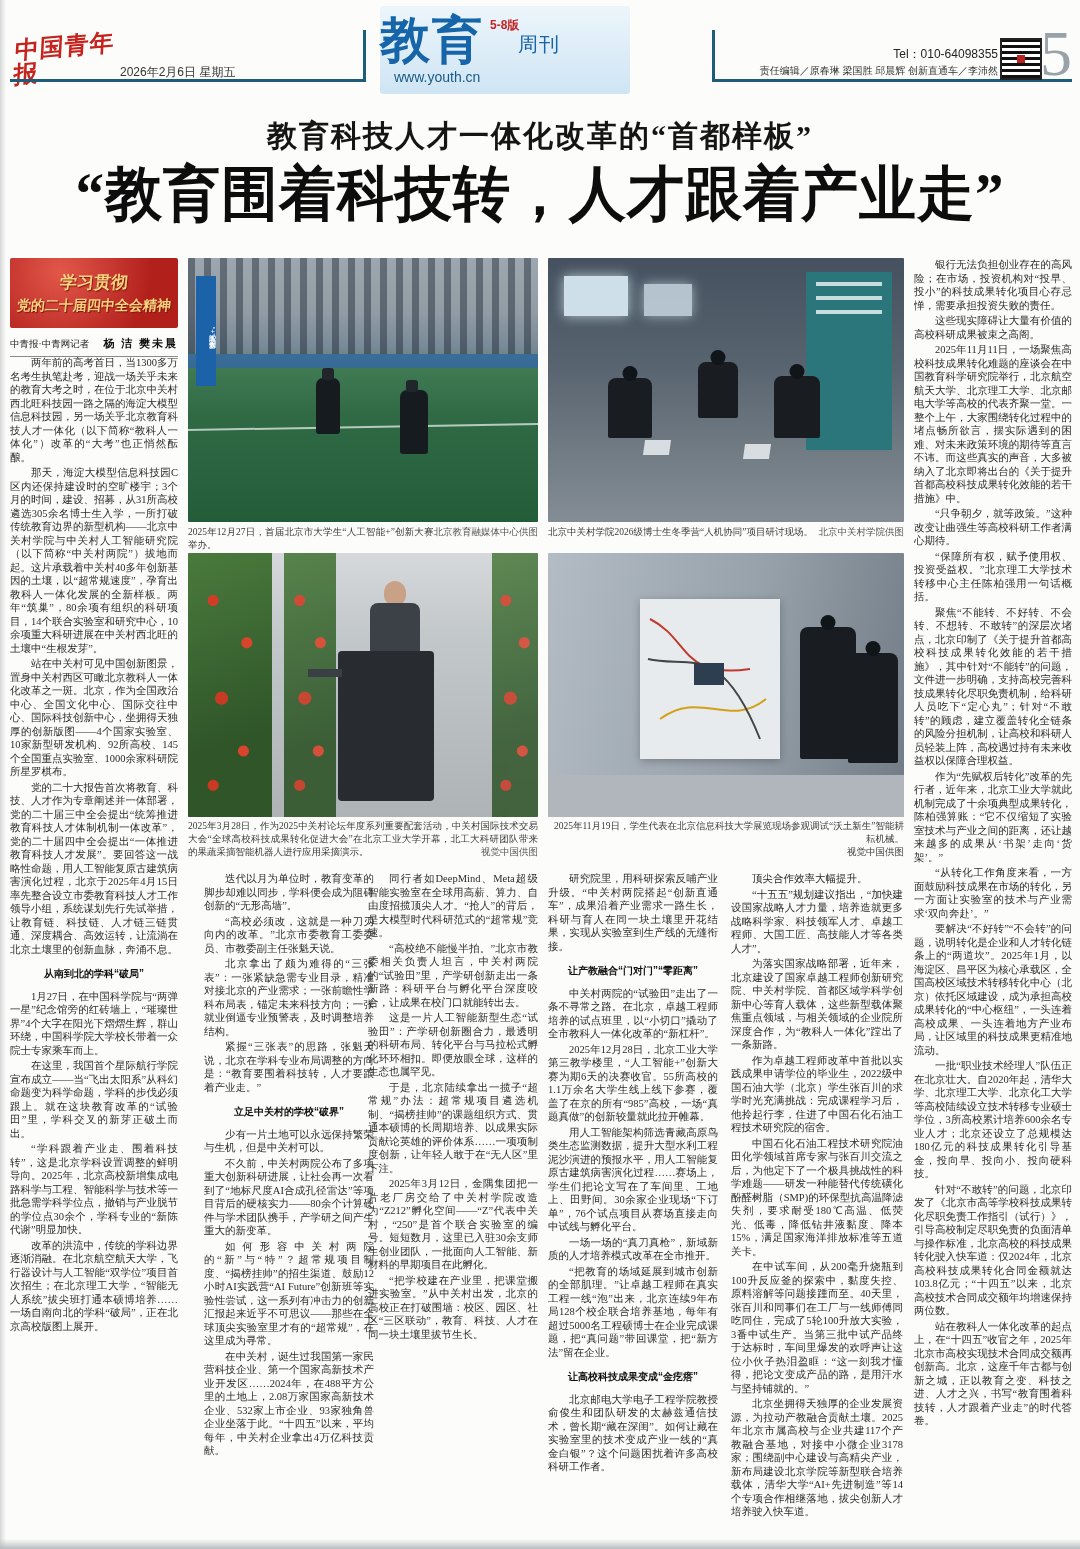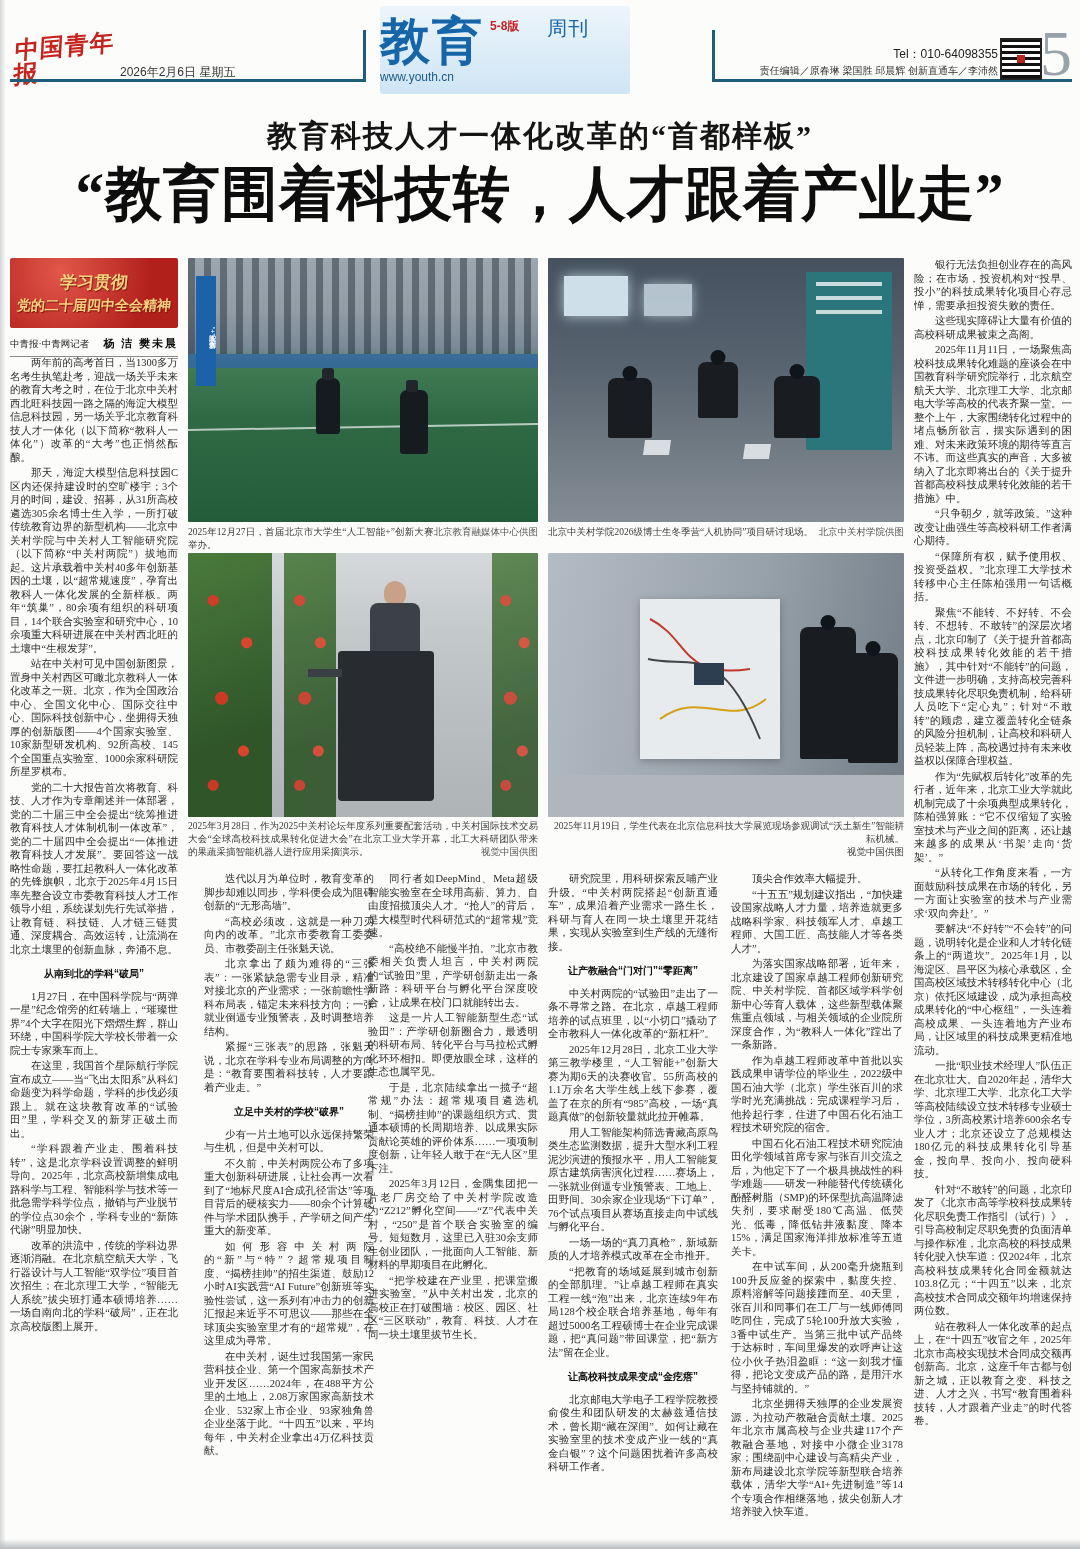--- a/index.html
+++ b/index.html
@@ -21,25 +21,25 @@
   .rule-h.right{left:712px;width:360px;}
   .rule-v{position:absolute;width:3px;height:52px;top:30px;background:#1d5d7a;}
   .rule-v.left{left:363px;}
   .rule-v.right{left:712px;}
   .masthead-box{position:absolute;left:380px;top:6px;width:250px;height:88px;
         background:linear-gradient(180deg,#ecf5fb,#cfe5f4);border-radius:3px;
         display:flex;flex-direction:column;justify-content:center;}
   .masthead-row{display:flex;align-items:flex-start;}
   .masthead-title{font-size:50px;font-weight:900;color:#1565a8;line-height:1;
         letter-spacing:2px;font-family:"Liberation Sans",sans-serif;}
-  .masthead-stack{display:flex;flex-direction:row;margin-left:6px;margin-top:2px;}
+  .masthead-stack{display:flex;flex-direction:column;margin-left:6px;margin-top:2px;}
   .edition-label{color:#c52222;font-size:12px;font-weight:700;font-family:"Liberation Sans",sans-serif;}
   .weekly-label{color:#1565a8;font-size:20px;font-weight:400;line-height:1.05;
         font-family:"Liberation Sans",sans-serif;letter-spacing:1px;margin-left:28px;}
-  .site-url{font-size:12px;color:#1a5a86;margin-top:4px;font-family:"Liberation Sans",sans-serif;}
+  .site-url{font-size:14px;color:#1a5a86;margin-top:4px;font-family:"Liberation Sans",sans-serif;margin-left:14px;}
   .contact-tel{position:absolute;left:730px;top:46px;width:268px;text-align:right;
         font-size:12px;color:#222;font-family:"Liberation Sans",sans-serif;}
   .editors-line{position:absolute;left:700px;top:64px;width:298px;text-align:right;
         font-size:10px;color:#333;font-family:"Liberation Sans",sans-serif;}
   .qr{position:absolute;left:1002px;top:40px;width:38px;height:38px;background:
         repeating-linear-gradient(0deg,#111 0 3px,#fff 3px 6px),
         repeating-linear-gradient(90deg,#111 0 3px,rgba(255,255,255,.55) 3px 6px);
         outline:2px solid #222;}
   .qr i{position:absolute;left:15px;top:15px;width:8px;height:8px;background:#b8241f;display:block;}
   .page-number{position:absolute;left:1040px;top:22px;font-size:64px;color:#99a1a9;
@@ -224,21 +224,21 @@
   </div>
   <div class="caption rt" style="left:548px;top:820px;width:356px;">
     <span>2025年11月19日，学生代表在北京信息科技大学展览现场参观调试“沃土新生”智能耕耘机械。</span><br>
     <span>视觉中国供图</span>
   </div>
 
   <div class="col" id="col1">
       <p class="para">两年前的高考首日，当1300多万名考生执笔赴考，迎战一场关乎未来的教育大考之时，在位于北京中关村西北旺科技园一路之隔的海淀大模型信息科技园，另一场关乎北京教育科技人才一体化（以下简称“教科人一体化”）改革的“大考”也正悄然酝酿。</p>
       <p class="para">那天，海淀大模型信息科技园C区内还保持建设时的空旷楼宇；3个月的时间，建设、招募，从31所高校遴选305余名博士生入学，一所打破传统教育边界的新型机构——北京中关村学院与中关村人工智能研究院（以下简称“中关村两院”）拔地而起。这片承载着中关村40多年创新基因的土壤，以“超常规速度”，孕育出教科人一体化发展的全新样板。两年“筑巢”，80余项有组织的科研项目，14个联合实验室和研究中心，10余项重大科研进展在中关村西北旺的土壤中“生根发芽”。</p>
       <p class="para">站在中关村可见中国创新图景，置身中关村西区可瞰北京教科人一体化改革之一斑。北京，作为全国政治中心、全国文化中心、国际交往中心、国际科技创新中心，坐拥得天独厚的创新版图——4个国家实验室、10家新型研发机构、92所高校、145个全国重点实验室、1000余家科研院所星罗棋布。</p>
-      <p class="para">党的二十大报告首次将教育、科技、人才作为专章阐述并一体部署，党的二十届三中全会提出“统筹推进教育科技人才体制机制一体改革”，党的二十届四中全会提出“一体推进教育科技人才发展”。要回答这一战略性命题，要扛起教科人一体化改革的先锋旗帜，北京于2025年4月15日率先整合设立市委教育科技人才工作领导小组，系统谋划先行先试举措，让教育链、科技链、人才链三链贯通、深度耦合、高效运转，让流淌在北京土壤里的创新血脉，奔涌不息。</p>
+      <p class="para">党的二十大报告首次将教育、科技、人才作为专章阐述并一体部署，党的二十届三中全会提出“统筹推进教育科技人才体制机制一体改革”，党的二十届四中全会提出“一体推进教育科技人才发展”。要回答这一战略性命题，用人工智能复原古建筑病害演化过程，北京于2025年4月15日率先整合设立市委教育科技人才工作领导小组，系统谋划先行先试举措，让教育链、科技链、人才链三链贯通、深度耦合、高效运转，让流淌在北京土壤里的创新血脉，奔涌不息。</p>
       <h3 class="subhead">从南到北的学科“破局”</h3>
       <p class="para">1月27日，在中国科学院与“两弹一星”纪念馆旁的红砖墙上，“璀璨世界”4个大字在阳光下熠熠生辉，群山环绕，中国科学院大学校长带着一众院士专家乘车而上。</p>
       <p class="para">在这里，我国首个星际航行学院宣布成立——当“飞出太阳系”从科幻命题变为科学命题，学科的步伐必须跟上。就在这块教育改革的“试验田”里，学科交叉的新芽正破土而出。</p>
       <p class="para">“学科跟着产业走、围着科技转”，这是北京学科设置调整的鲜明导向。2025年，北京高校新增集成电路科学与工程、智能科学与技术等一批急需学科学位点，撤销与产业脱节的学位点30余个，学科专业的“新陈代谢”明显加快。</p>
       <p class="para">改革的洪流中，传统的学科边界逐渐消融。在北京航空航天大学，飞行器设计与人工智能“双学位”项目首次招生；在北京理工大学，“智能无人系统”拔尖班打通本硕博培养……一场自南向北的学科“破局”，正在北京高校版图上展开。</p>
     </div>
   <div class="col" id="col2">
       <p class="para">迭代以月为单位时，教育变革的脚步却难以同步，学科便会成为阻碍创新的“无形高墙”。</p>
       <p class="para">“高校必须改，这就是一种刀刃向内的改革。”北京市委教育工委委员、市教委副主任张魁天说。</p>
       <p class="para">北京拿出了颇为难得的“三张表”：一张紧缺急需专业目录，精准对接北京的产业需求；一张前瞻性学科布局表，锚定未来科技方向；一张就业倒逼专业预警表，及时调整培养结构。</p>
@@ -255,21 +255,21 @@
       <p class="para">这是一片人工智能新型生态“试验田”：产学研创新圈合力，最透明的科研布局、转化平台与马拉松式孵化环环相扣。即便放眼全球，这样的生态也属罕见。</p>
       <p class="para">于是，北京陆续拿出一揽子“超常规”办法：超常规项目遴选机制、“揭榜挂帅”的课题组织方式、贯通本硕博的长周期培养、以成果实际贡献论英雄的评价体系……一项项制度创新，让年轻人敢于在“无人区”里下注。</p>
       <p class="para">2025年3月12日，金隅集团把一片老厂房交给了中关村学院改造为“Z212”孵化空间——“Z”代表中关村，“250”是首个联合实验室的编号。短短数月，这里已入驻30余支师生创业团队，一批面向人工智能、新材料的早期项目在此孵化。</p>
       <p class="para">“把学校建在产业里，把课堂搬进实验室。”从中关村出发，北京的高校正在打破围墙：校区、园区、社区“三区联动”，教育、科技、人才在同一块土壤里拔节生长。</p>
     </div>
   <div class="col" id="col4">
       <p class="para">研究院里，用科研探索反哺产业升级。“中关村两院搭起“创新直通车”，成果沿着产业需求一路生长，科研与育人在同一块土壤里开花结果，实现从实验室到生产线的无缝衔接。</p>
       <h3 class="subhead">让产教融合“门对门”“零距离”</h3>
       <p class="para">中关村两院的“试验田”走出了一条不寻常之路。在北京，卓越工程师培养的试点班里，以“小切口”撬动了全市教科人一体化改革的“新杠杆”。</p>
       <p class="para">2025年12月28日，北京工业大学第三教学楼里，“人工智能+”创新大赛为期6天的决赛收官。55所高校的1.1万余名大学生线上线下参赛，覆盖了在京的所有“985”高校，一场“真题真做”的创新较量就此拉开帷幕。</p>
-      <p class="para">用人工智能架构筛选青藏高原鸟类生态监测数据，提升大型水利工程泥沙演进的预报水平，用人工智能复原古建筑病害演化过程……赛场上，一张就业倒逼专业预警表、工地上、田野间。30余家企业现场“下订单”，76个试点项目从赛场直接走向中试线与孵化平台。</p>
+      <p class="para">用人工智能架构筛选青藏高原鸟类生态监测数据，提升大型水利工程泥沙演进的预报水平，用人工智能复原古建筑病害演化过程……赛场上，学生们把论文写在了车间里、工地上、田野间。30余家企业现场“下订单”，76个试点项目从赛场直接走向中试线与孵化平台。</p>
       <p class="para">一场一场的“真刀真枪”，新域新质的人才培养模式改革在全市推开。</p>
       <p class="para">“把教育的场域延展到城市创新的全部肌理。”让卓越工程师在真实工程一线“泡”出来，北京连续9年布局128个校企联合培养基地，每年有超过5000名工程硕博士在企业完成课题，把“真问题”带回课堂，把“新方法”留在企业。</p>
       <h3 class="subhead">让高校科技成果变成“金疙瘩”</h3>
       <p class="para">北京邮电大学电子工程学院教授俞俊生和团队研发的太赫兹通信技术，曾长期“藏在深闺”。如何让藏在实验室里的技术变成产业一线的“真金白银”？这个问题困扰着许多高校科研工作者。</p>
     </div>
   <div class="col" id="col5">
       <p class="para">顶尖合作效率大幅提升。</p>
       <p class="para">“十五五”规划建议指出，“加快建设国家战略人才力量，培养造就更多战略科学家、科技领军人才、卓越工程师、大国工匠、高技能人才等各类人才”。</p>
       <p class="para">为落实国家战略部署，近年来，北京建设了国家卓越工程师创新研究院、中关村学院、首都区域学科学创新中心等育人载体，这些新型载体聚焦重点领域，与相关领域的企业院所深度合作，为“教科人一体化”蹚出了一条新路。</p>
       <p class="para">作为卓越工程师改革中首批以实践成果申请学位的毕业生，2022级中国石油大学（北京）学生张百川的求学时光充满挑战：完成课程学习后，他拎起行李，住进了中国石化石油工程技术研究院的宿舍。</p>

